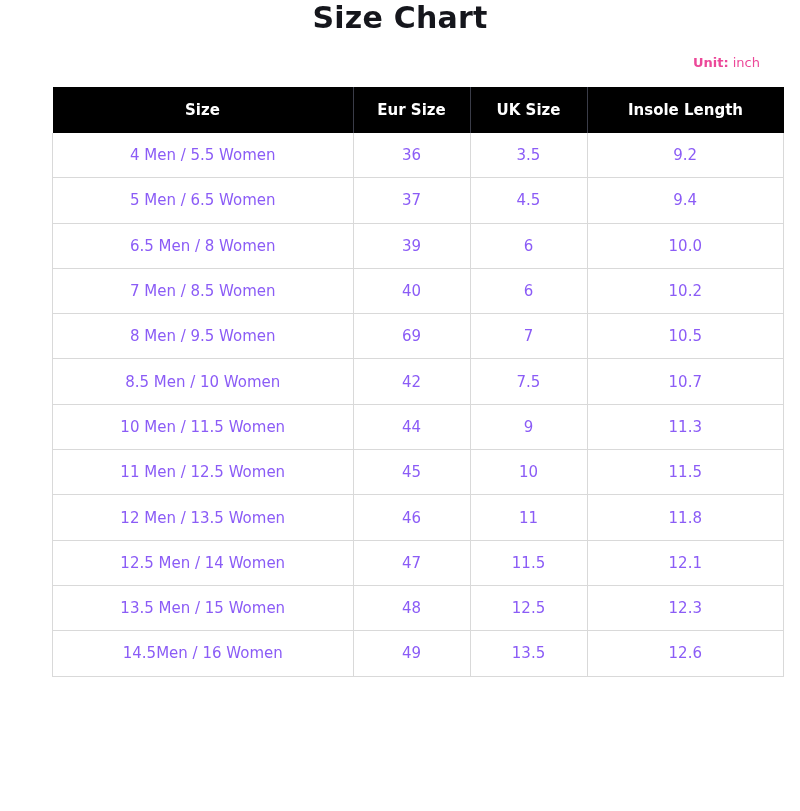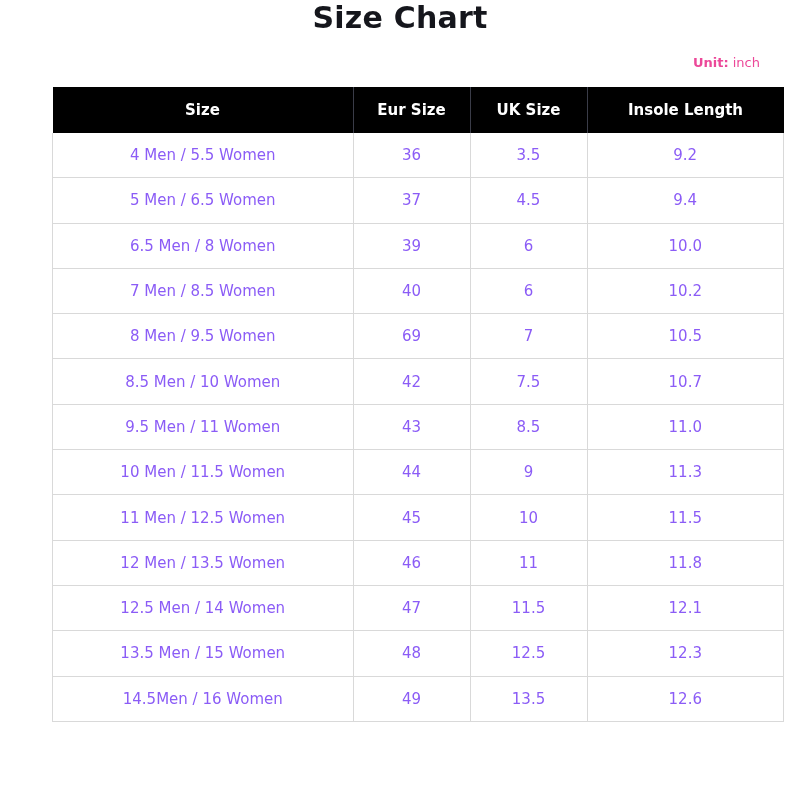--- a/index.html
+++ b/index.html
@@ -137,26 +137,20 @@
           <td>7</td>
           <td>10.5</td>
         </tr>
         <tr>
           <td>8.5 Men / 10 Women</td>
           <td>42</td>
           <td>7.5</td>
           <td>10.7</td>
         </tr>
         <tr>
-          <td>9.5 Men / 11 Women</td>
-          <td>43</td>
-          <td>8.5</td>
-          <td>11.0</td>
-        </tr>
-        <tr>
           <td>10 Men / 11.5 Women</td>
           <td>44</td>
           <td>9</td>
           <td>11.3</td>
         </tr>
         <tr>
           <td>11 Men / 12.5 Women</td>
           <td>45</td>
           <td>10</td>
           <td>11.5</td>

